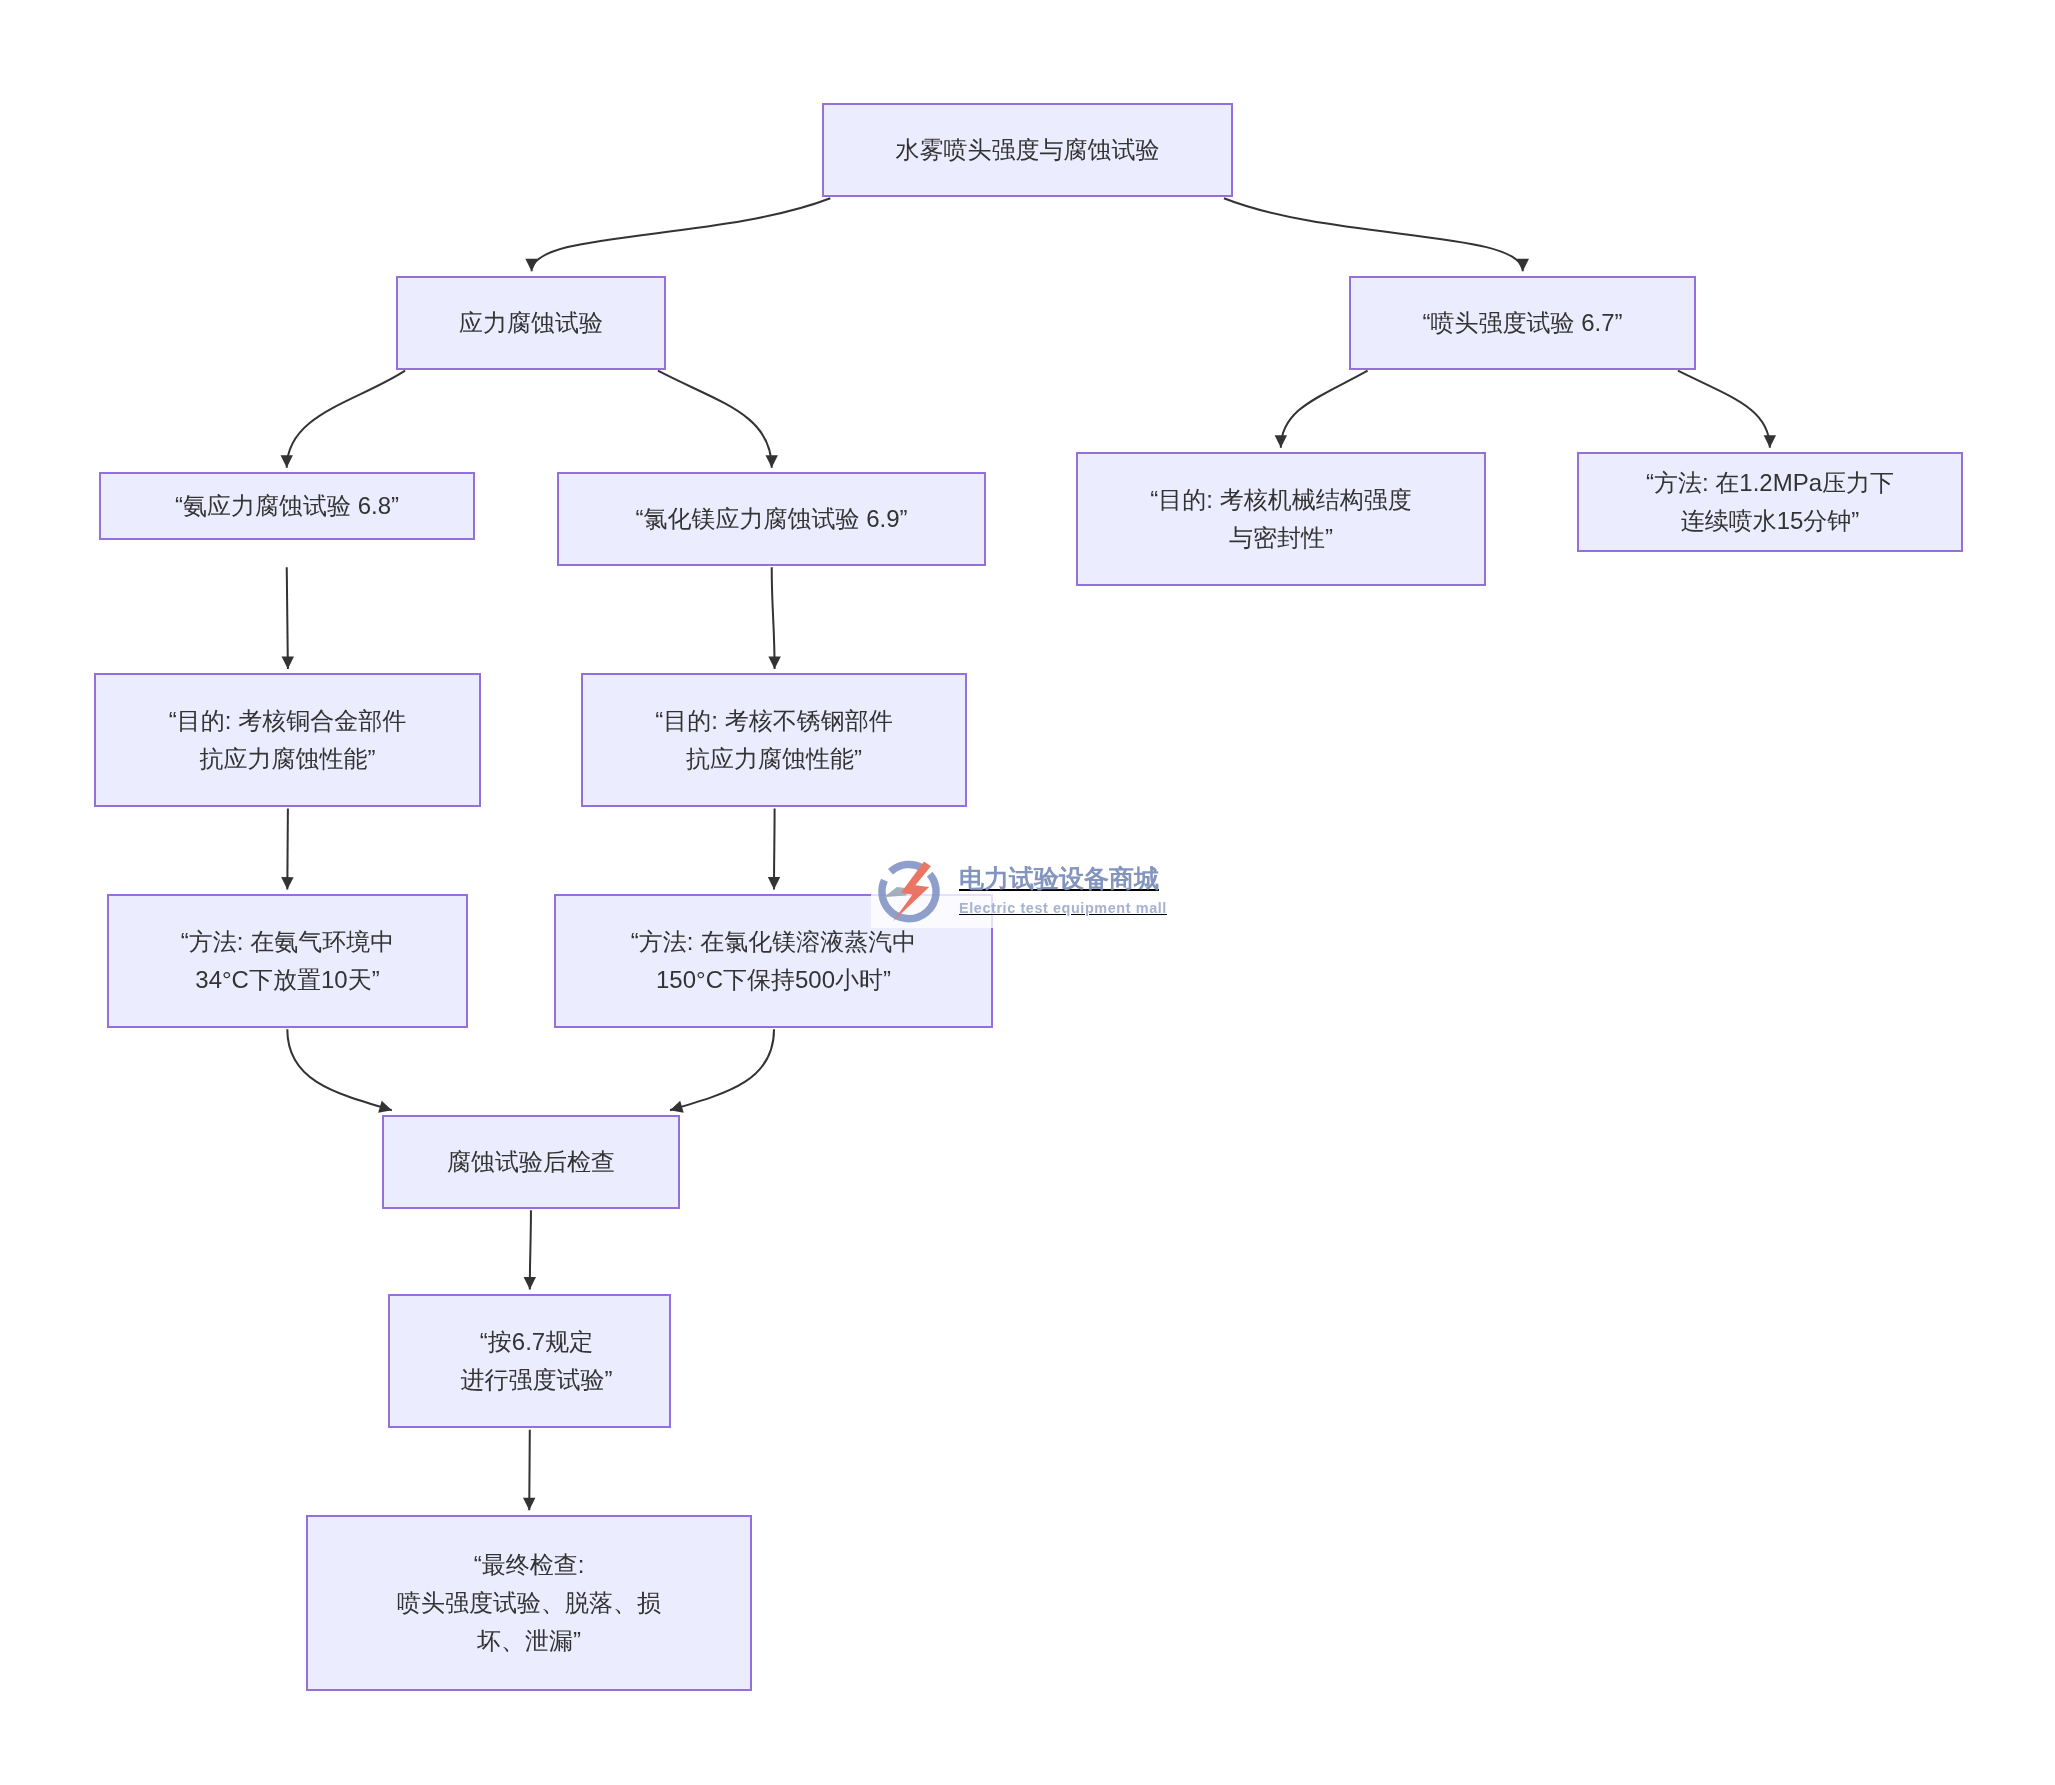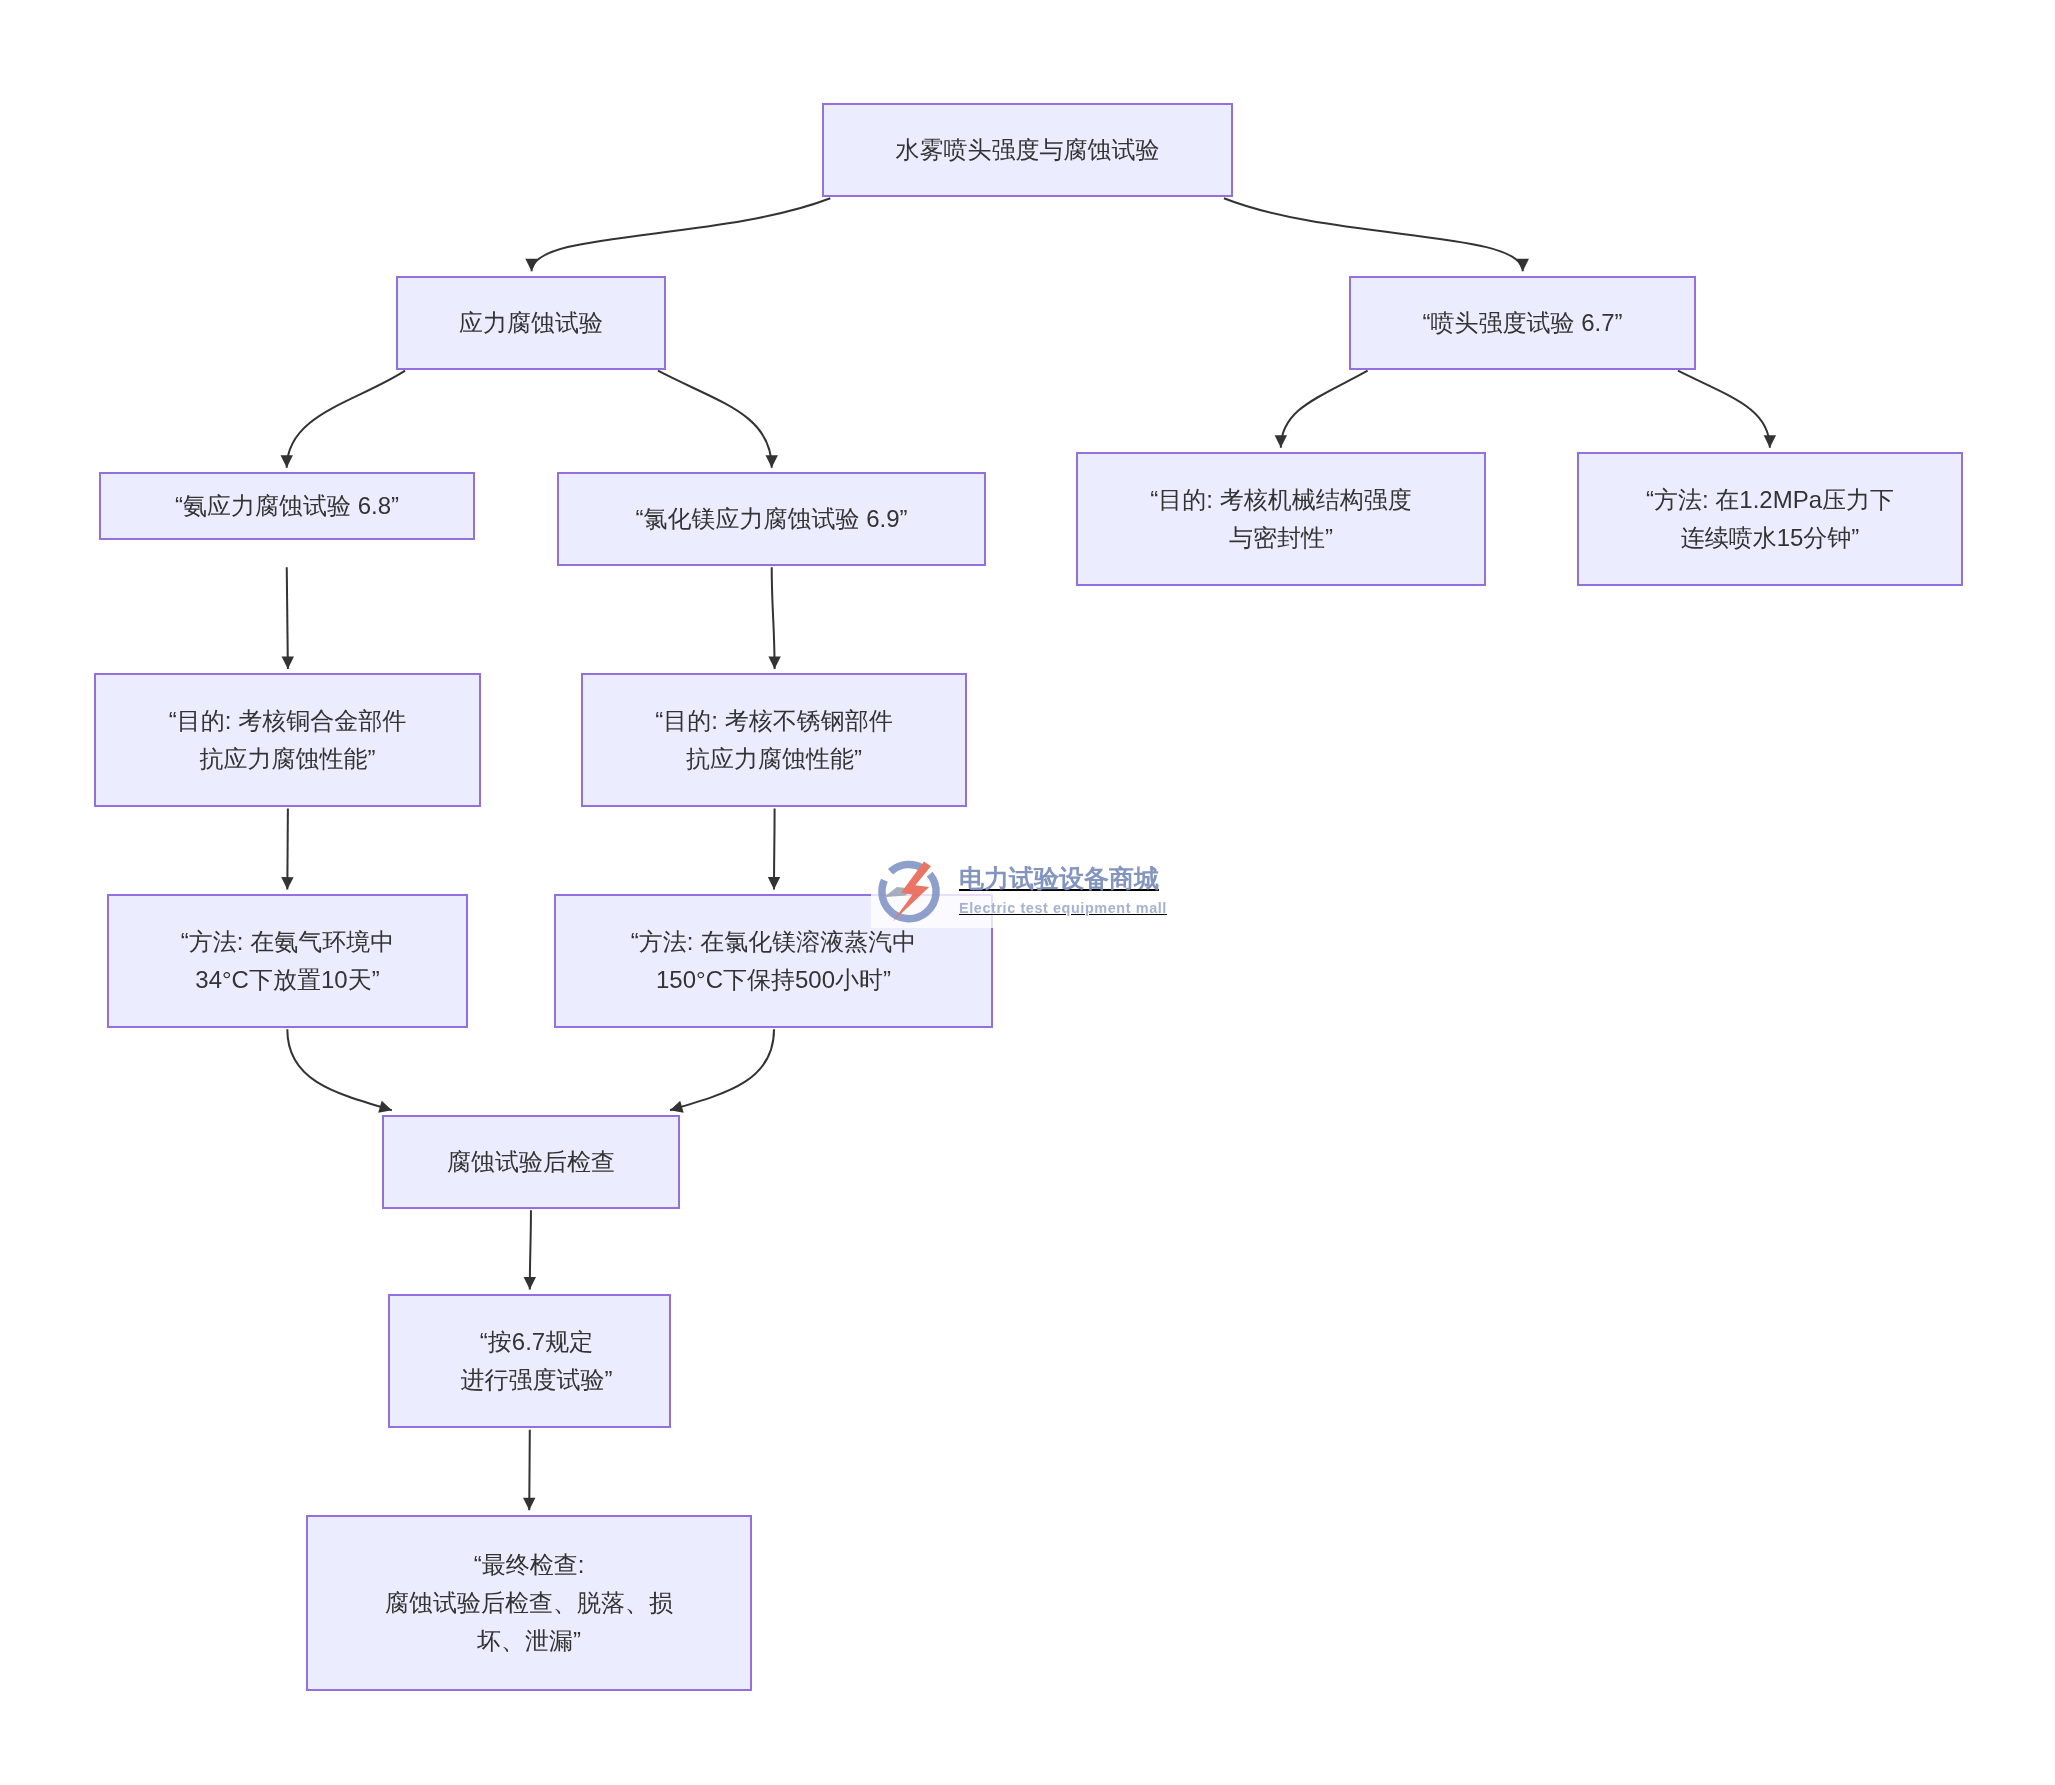--- a/index.html
+++ b/index.html
@@ -96,42 +96,42 @@
 
   <div class="node" style="left:1349px; top:276px;  width:347px; height:94px;">“喷头强度试验 6.7”</div>
 
   <div class="node" style="left:99px;  top:472px;  width:376px; height:68px;">“氨应力腐蚀试验 6.8”</div>
 
   <div class="node" style="left:557px;  top:472px;  width:429px; height:94px;">“氯化镁应力腐蚀试验 6.9”</div>
 
   <div class="node" style="left:1076px; top:452px;  width:410px; height:134px;">“目的: 考核机械结构强度
 与密封性”</div>
 
-  <div class="node" style="left:1577px; top:452px;  width:386px; height:134px;">“方法: 在1.2MPa压力下
+  <div class="node" style="left:1577px; top:452px;  width:386px; height:100px;">“方法: 在1.2MPa压力下
 连续喷水15分钟”</div>
 
   <div class="node" style="left:94px;  top:673px; width:387px; height:134px;">“目的: 考核铜合金部件
 抗应力腐蚀性能”</div>
 
   <div class="node" style="left:581px; top:673px; width:386px; height:134px;">“目的: 考核不锈钢部件
 抗应力腐蚀性能”</div>
 
   <div class="node" style="left:107px;  top:894px; width:361px; height:134px;">“方法: 在氨气环境中
 34°C下放置10天”</div>
 
   <div class="node" style="left:554px;  top:894px; width:439px; height:134px;">“方法: 在氯化镁溶液蒸汽中
 150°C下保持500小时”</div>
 
   <div class="node" style="left:382px;  top:1115px; width:298px; height:94px;">腐蚀试验后检查</div>
 
   <div class="node" style="left:388px;  top:1294px; width:283px; height:134px;padding-left:14px;">“按6.7规定
 进行强度试验”</div>
 
   <div class="node" style="left:306px;  top:1515px; width:446px; height:176px;">“最终检查:
-腐蚀试验后检查、脱落、损
+喷头强度试验、脱落、损
 坏、泄漏”</div>
 
   <div id="watermark">
     <svg id="wm-logo" viewBox="0 0 125 118" xmlns="http://www.w3.org/2000/svg">
       <circle cx="66" cy="60" r="47" fill="none" stroke="#7b8fc2" stroke-width="13" stroke-dasharray="200 18 60 18" transform="rotate(-40 66 60)"></circle>
       <polygon points="22,70 45,52 72,55 60,67" fill="#98a2b4"></polygon>
       <polygon points="92,8 52,62 72,65 38,112 101,52 77,49 104,16" fill="#e85e49"></polygon>
     </svg>
     <div id="wm-texts">
       <div id="wm-title">电力试验设备商城</div>

